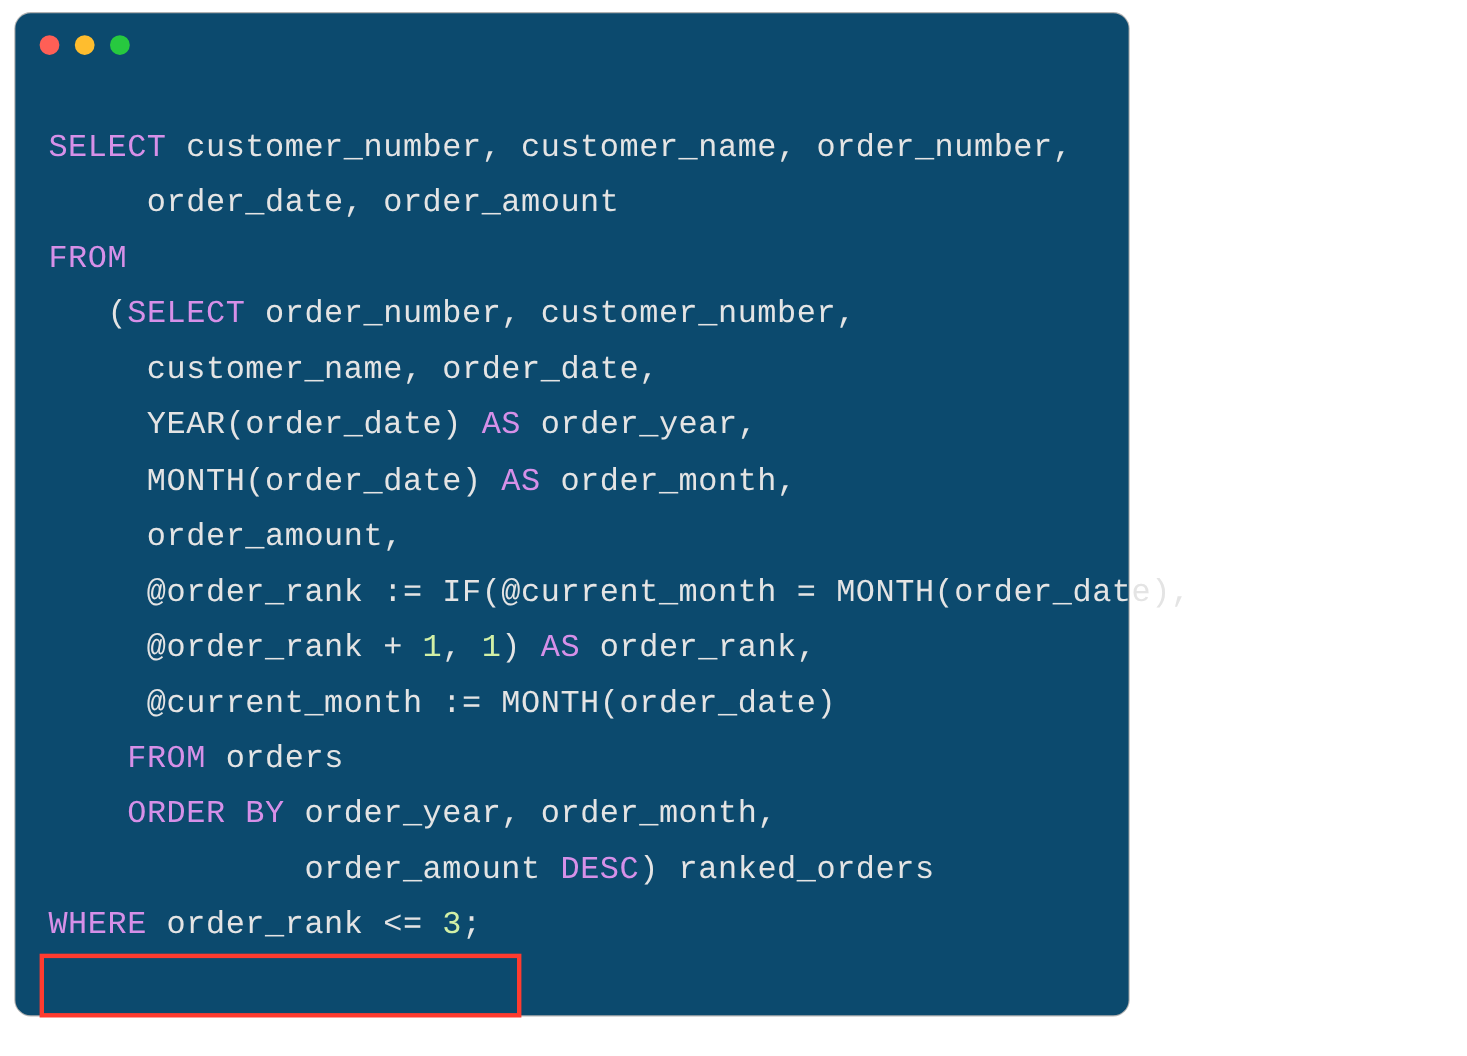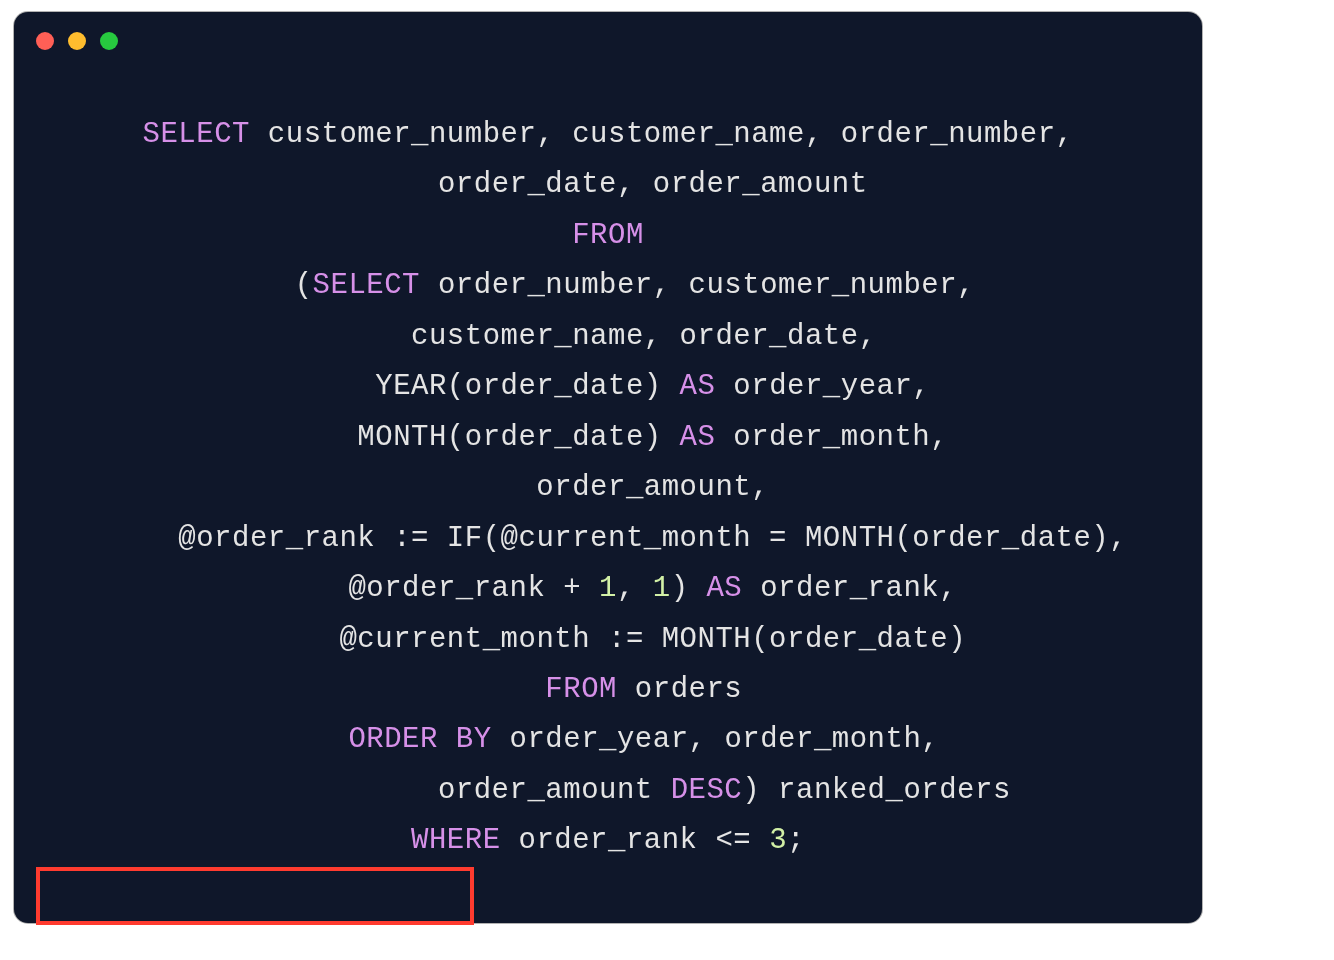--- a/index.html
+++ b/index.html
@@ -8,26 +8,25 @@
     background: #ffffff;
     width: 1334px;
     height: 960px;
     overflow: hidden;
     font-family: "SF Mono", "Menlo", "Consolas", "Liberation Mono", monospace;
   }
   .window {
     position: absolute;
     left: 14px;
     top: 12px;
-    width: 1188px;
-    background: #0f172a;
+    width: 1012px;
+    background: #0c4a6e;
     border-radius: 14px;
     box-shadow: 0 0 0 1px rgba(0,0,0,0.3);
     padding-bottom: 36px;
-    text-align: center;
   }
   .titlebar {
     display: flex;
     align-items: center;
     padding: 20px 22px 0 22px;
     gap: 14px;
   }
   .dot {
     width: 18px;
     height: 18px;

